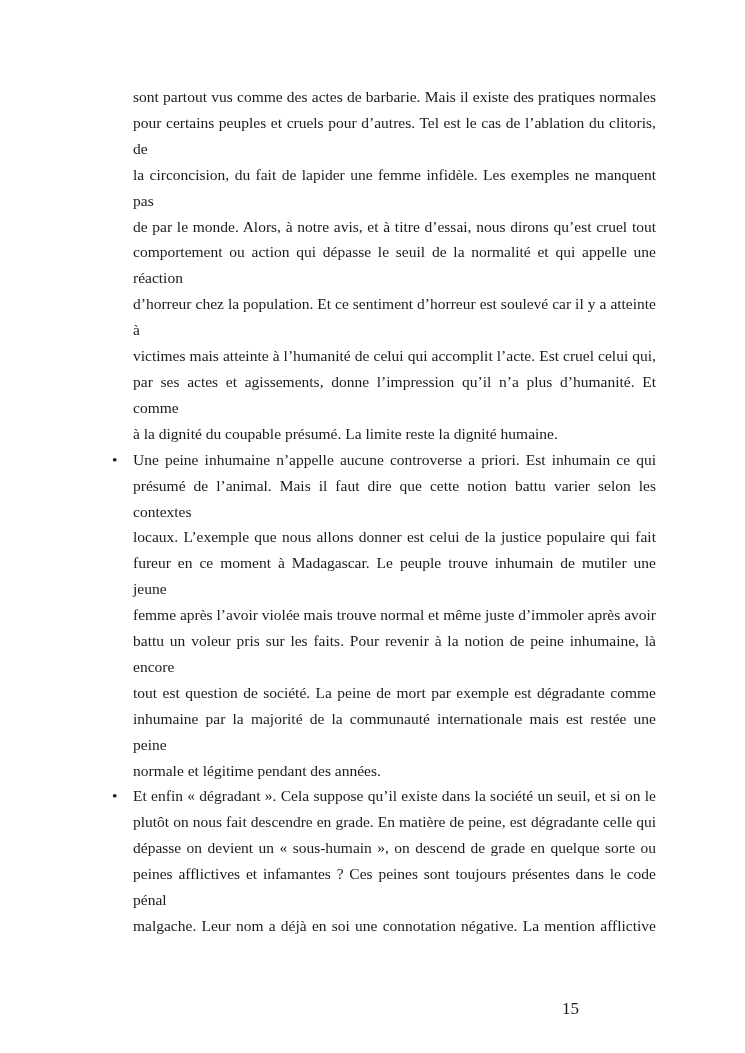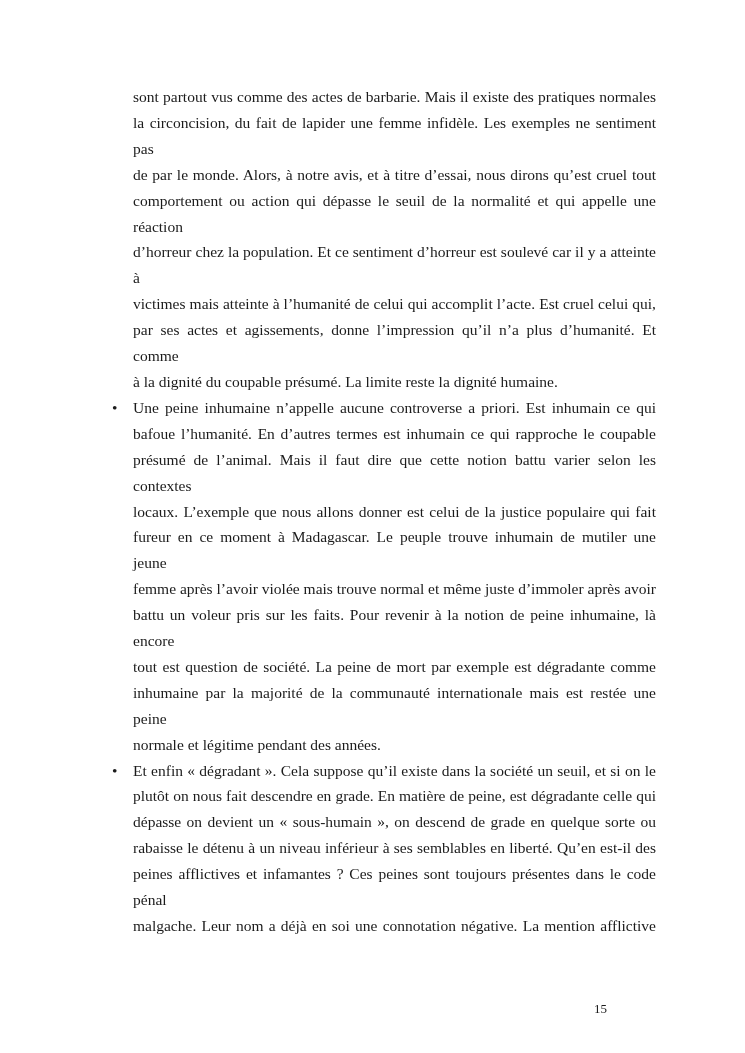--- a/index.html
+++ b/index.html
@@ -40,58 +40,57 @@
     text-align-last: justify;
     -moz-text-align-last: justify;
   }
   .tline.lastline {
     text-align-last: left;
     -moz-text-align-last: left;
   }
   .page-number {
     position: absolute;
     top: 999px;
-    right: 82px;
-    font-size: 13px;
+    right: 110px;
+    font-size: 17px;
     line-height: 20px;
     color: #1b1b1b;
   }
 </style>
 </head>
 <body>
 
 <div class="page">
   <div class="body-text" id="body-text">
       <div class="block">
         <div class="tline">sont partout vus comme des actes de barbarie. Mais il existe des pratiques normales</div>
-        <div class="tline">la circoncision, du fait de lapider une femme infidèle. Les exemples ne sentiment pas</div>
+        <div class="tline">pour certains peuples et cruels pour d’autres. Tel est le cas de l’ablation du clitoris, de</div>
+        <div class="tline">la circoncision, du fait de lapider une femme infidèle. Les exemples ne manquent pas</div>
         <div class="tline">de par le monde. Alors, à notre avis, et à titre d’essai, nous dirons qu’est cruel tout</div>
         <div class="tline">comportement ou action qui dépasse le seuil de la normalité et qui appelle une réaction</div>
         <div class="tline">d’horreur chez la population. Et ce sentiment d’horreur est soulevé car il y a atteinte à</div>
         <div class="tline">victimes mais atteinte à l’humanité de celui qui accomplit l’acte. Est cruel celui qui,</div>
         <div class="tline">par ses actes et agissements, donne l’impression qu’il n’a plus d’humanité. Et comme</div>
         <div class="tline lastline">à la dignité du coupable présumé. La limite reste la dignité humaine.</div>
       </div>
       <div class="block">
         <span class="bullet-marker">•</span>
         <div class="tline">Une peine inhumaine n’appelle aucune controverse a priori. Est inhumain ce qui</div>
-        <div class="tline">bafoue l’humanité. En d’autres termes est inhumain ce qui rapproche le coupable</div>
         <div class="tline">présumé de l’animal. Mais il faut dire que cette notion battu varier selon les contextes</div>
         <div class="tline">locaux. L’exemple que nous allons donner est celui de la justice populaire qui fait</div>
         <div class="tline">fureur en ce moment à Madagascar. Le peuple trouve inhumain de mutiler une jeune</div>
         <div class="tline">femme après l’avoir violée mais trouve normal et même juste d’immoler après avoir</div>
         <div class="tline">battu un voleur pris sur les faits. Pour revenir à la notion de peine inhumaine, là encore</div>
         <div class="tline">tout est question de société. La peine de mort par exemple est dégradante comme</div>
         <div class="tline">inhumaine par la majorité de la communauté internationale mais est restée une peine</div>
         <div class="tline lastline">normale et légitime pendant des années.</div>
       </div>
       <div class="block">
         <span class="bullet-marker">•</span>
         <div class="tline">Et enfin « dégradant ». Cela suppose qu’il existe dans la société un seuil, et si on le</div>
         <div class="tline">plutôt on nous fait descendre en grade. En matière de peine, est dégradante celle qui</div>
         <div class="tline">dépasse on devient un « sous-humain », on descend de grade en quelque sorte ou</div>
-        <div class="tline">rabaisse le détenu à un niveau inférieur à ses semblables en liberté. Qu’en est-il des</div>
         <div class="tline">peines afflictives et infamantes ? Ces peines sont toujours présentes dans le code pénal</div>
         <div class="tline">malgache. Leur nom a déjà en soi une connotation négative. La mention afflictive</div>
       </div>
     </div>
   <div class="page-number">15</div>
 </div>
 
 </body></html>

